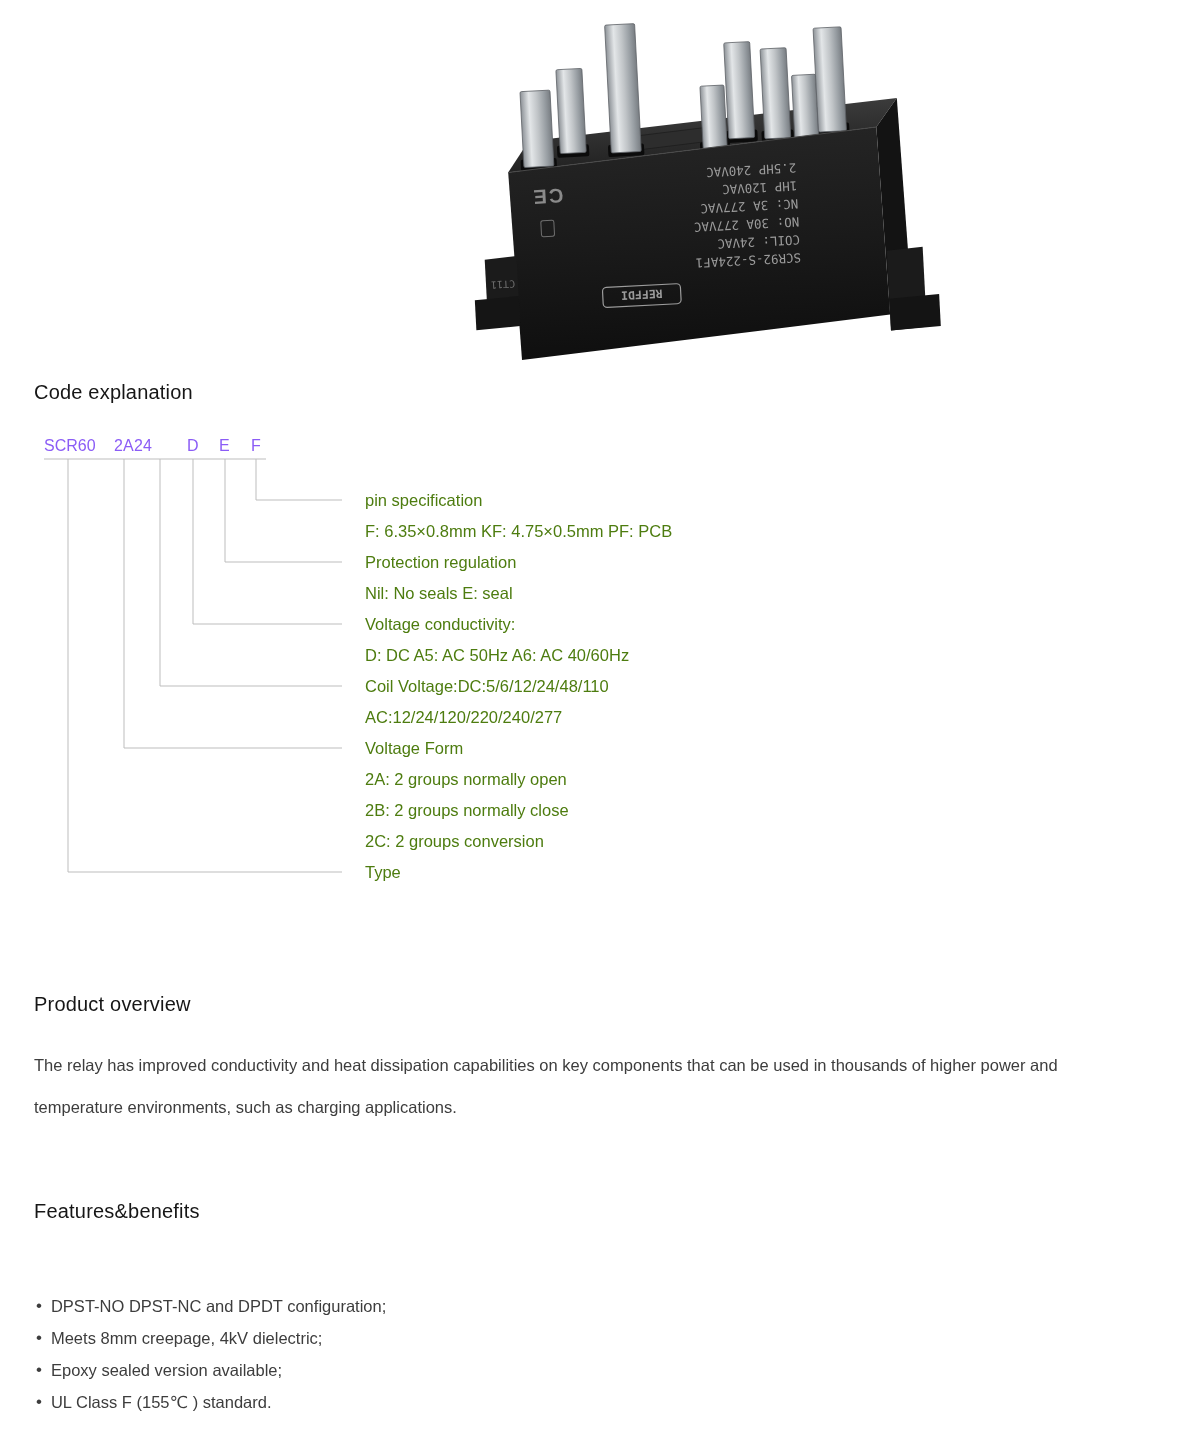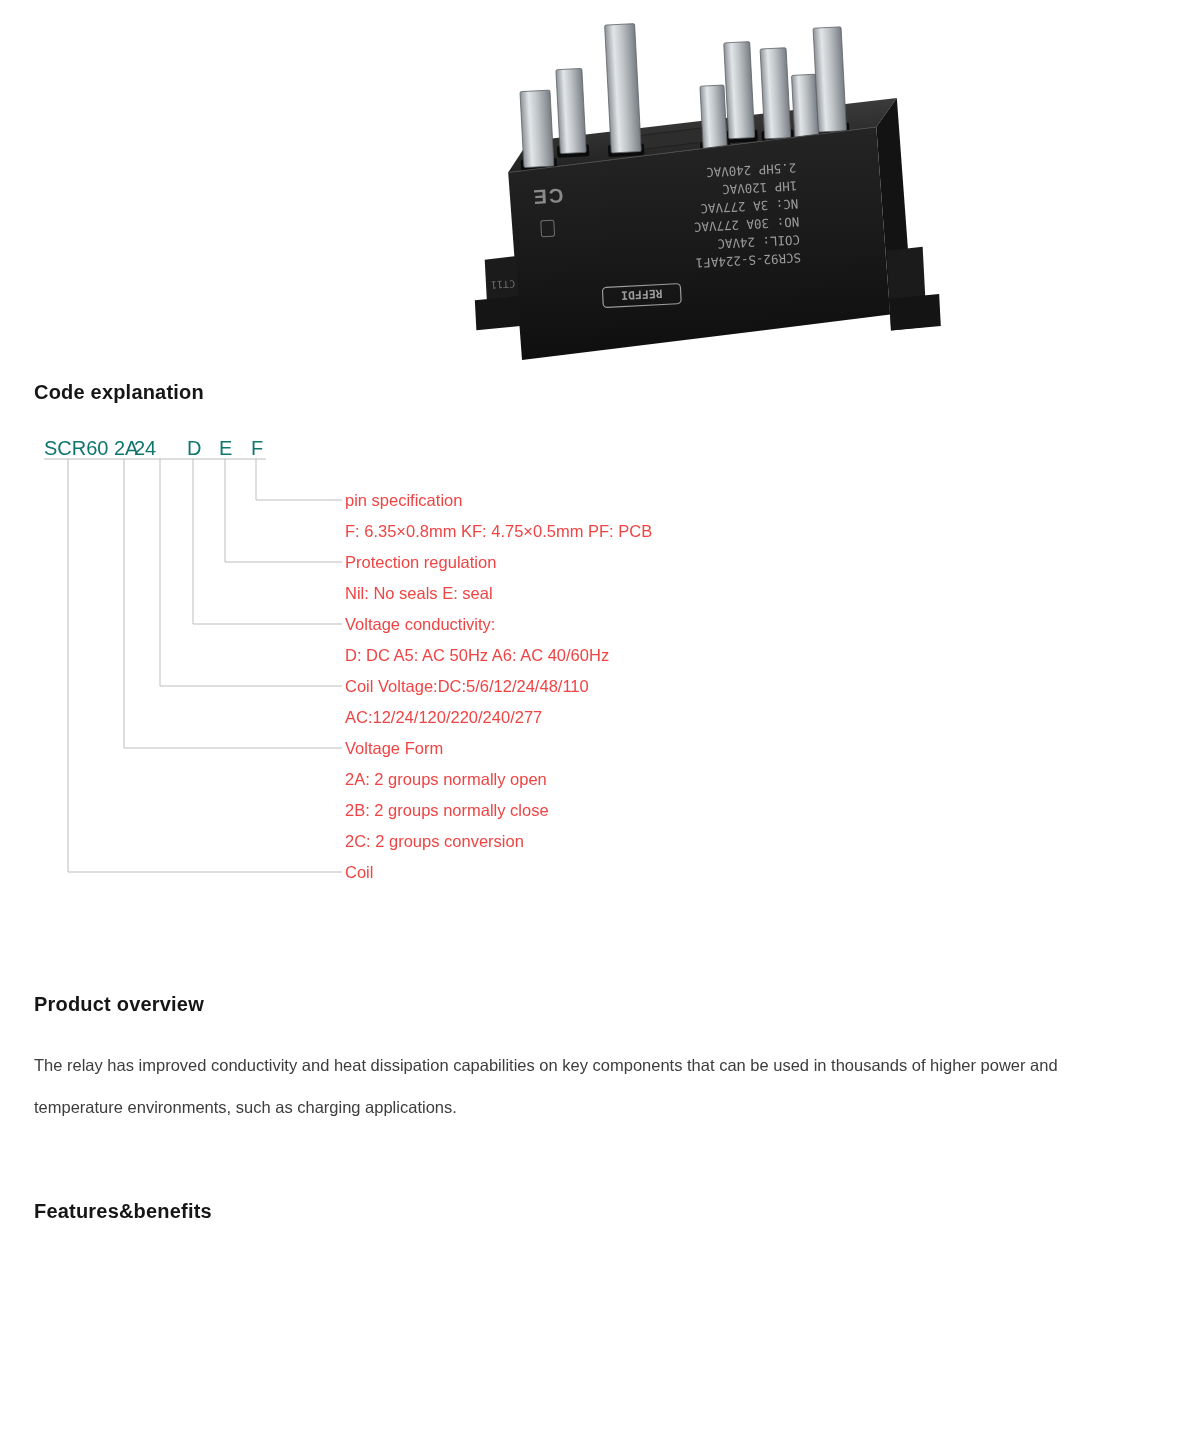--- a/index.html
+++ b/index.html
@@ -6,36 +6,36 @@
   html,body { background:#ffffff; }
   body {
     width:1200px; height:1436px;
     font-family:"Liberation Sans","DejaVu Sans",sans-serif;
     color:#3d3d3d;
   }
   .page { position:relative; width:1200px; height:1436px; overflow:hidden; background:#fff; }
 
   .heading {
     position:absolute; left:34px;
-    font-size:20px; font-weight:700; color:#161616; letter-spacing:.2px;
+    font-size:20px; font-weight:400; color:#161616; letter-spacing:.2px;
     white-space:nowrap;
   }
 
   
   .relay-figure { position:absolute; left:468px; top:2px; width:480px; height:380px; }
 
   
   .code-seg {
     position:absolute; top:437px;
-    font-size:20px; color:#0f766e; white-space:nowrap;
+    font-size:16px; color:#8b5cf6; white-space:nowrap;
   }
   .code-lines { position:absolute; left:0; top:458px; pointer-events:none; }
   .code-label {
-    position:absolute; left:345px;
-    font-size:16.5px; line-height:22px; color:#ef4444; white-space:nowrap;
+    position:absolute; left:365px;
+    font-size:16.5px; line-height:22px; color:#4d7c0f; white-space:nowrap;
   }
 
   
   .overview-text {
     position:absolute; left:34px; top:1044px; width:1116px;
     font-size:16.5px; line-height:42px; color:#3d3d3d;
   }
   .overview-text p { margin:0; }
 
   
@@ -166,24 +166,30 @@
   <div class="code-label" style="top:551px">Protection regulation</div>
   <div class="code-label" style="top:582px">Nil: No seals E: seal</div>
   <div class="code-label" style="top:613px">Voltage conductivity:</div>
   <div class="code-label" style="top:644px">D: DC A5: AC 50Hz A6: AC 40/60Hz</div>
   <div class="code-label" style="top:675px">Coil Voltage:DC:5/6/12/24/48/110</div>
   <div class="code-label" style="top:706px">AC:12/24/120/220/240/277</div>
   <div class="code-label" style="top:737px">Voltage Form</div>
   <div class="code-label" style="top:768px">2A:  2 groups normally open</div>
   <div class="code-label" style="top:799px">2B:  2 groups normally close</div>
   <div class="code-label" style="top:830px">2C:  2 groups conversion</div>
-  <div class="code-label" style="top:861px">Coil</div>
+  <div class="code-label" style="top:861px">Type</div>
 
   <h2 class="heading" style="top:993px">Product overview</h2>
 
   <div class="overview-text">
     <p>The relay has improved conductivity and heat dissipation capabilities on key components that can be used in thousands of higher power and temperature environments, such as charging applications.</p>
   </div>
 
   <h2 class="heading" style="top:1200px">Features&amp;benefits</h2>
 
+  <div class="features-list">
+    <div class="feature-item">DPST-NO DPST-NC and DPDT configuration;</div>
+    <div class="feature-item">Meets 8mm creepage, 4kV dielectric;</div>
+    <div class="feature-item">Epoxy sealed version available;</div>
+    <div class="feature-item">UL Class F (155℃ ) standard.</div>
+  </div>
 
 </div>
 
 </body></html>

